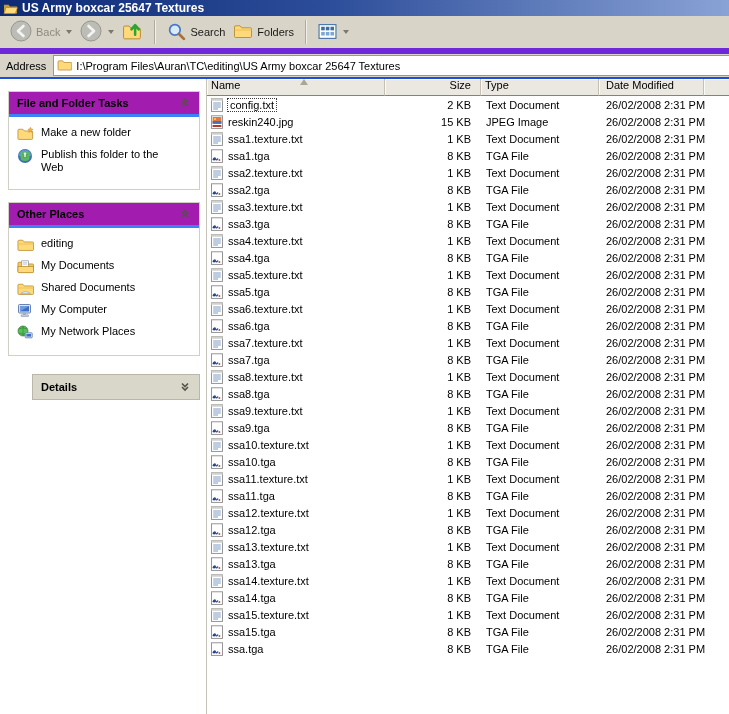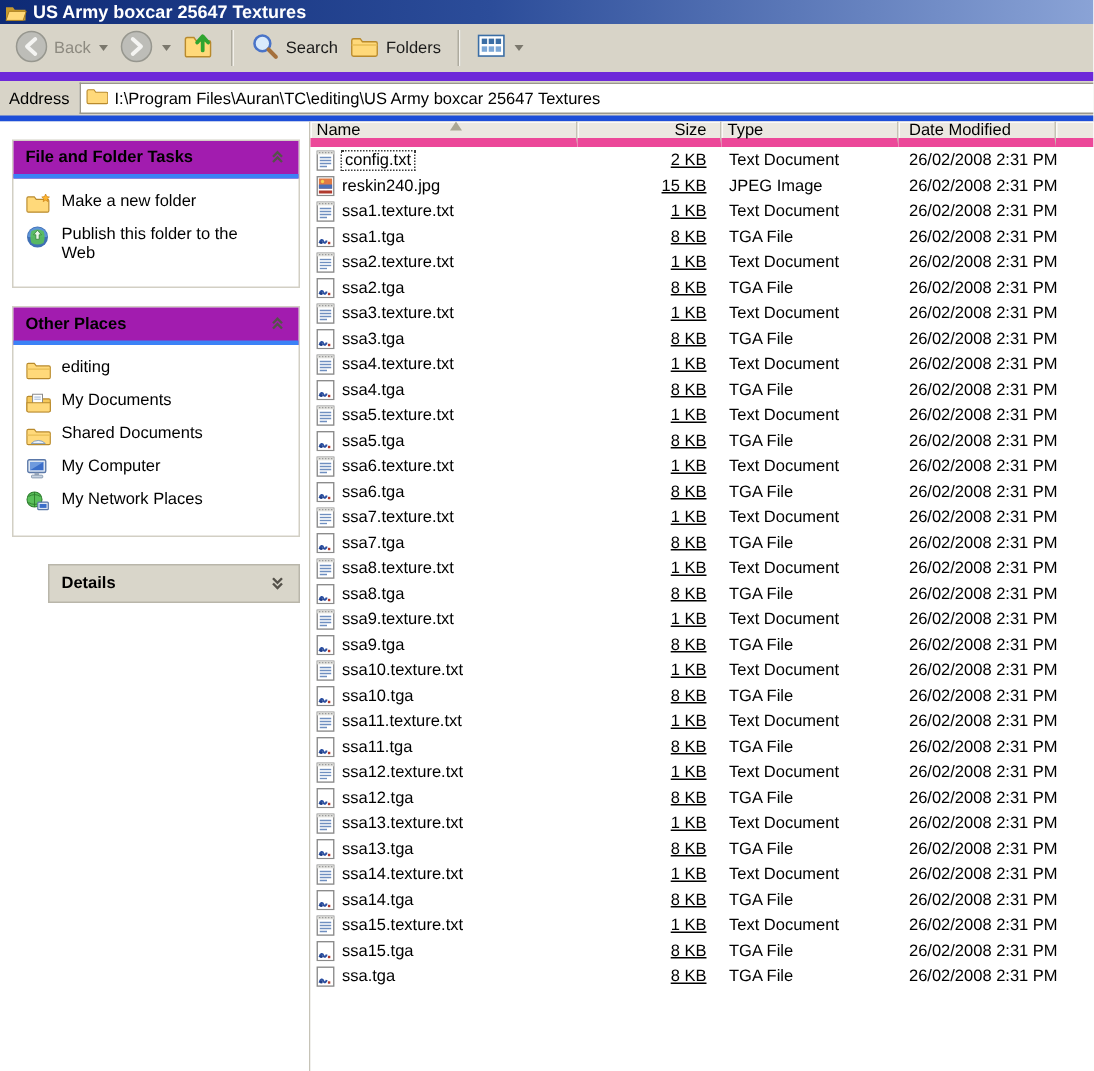--- a/index.html
+++ b/index.html
@@ -23,21 +23,21 @@
            border-bottom:6px solid #6d28d9;padding-left:6px;}
   .tbtn{display:flex;align-items:center;gap:4px;padding:2px 4px;}
   .tsep{width:1px;height:24px;background:#aeab9f;border-right:1px solid #f2f0ea;margin:0 7px;}
   .caret{width:0;height:0;border-left:3px solid transparent;border-right:3px solid transparent;
          border-top:4px solid #7b786d;margin-left:2px;}
   .back-label{color:#8d8a80;}
   .tlabel{color:#1a1a1a;}
 
   
   .addressbar{height:23px;flex:0 0 23px;background:#d8d4c8;display:flex;align-items:center;
-              border-bottom:4px solid #1d4ed8;padding-left:6px;}
+              border-bottom:2px solid #1d4ed8;padding-left:6px;}
   .addr-label{margin-right:7px;}
   .addr-field{flex:1;height:19px;background:#fff;border:1px solid #9a978c;border-right:none;
               display:flex;align-items:center;padding-left:3px;gap:4px;}
   .addr-text{white-space:nowrap;}
 
   
   .content{flex:1;display:flex;min-height:0;}
   .sidebar{width:207px;flex:0 0 207px;background:#fff;border-right:1px solid #c6c3b7;
            padding-top:12px;box-sizing:border-box;}
   .panel{margin:0 6px 12px 8px;border:1px solid #d2cfc4;background:#fff;}
@@ -48,34 +48,34 @@
   .panel-body{padding:9px 6px 8px 8px;}
   .task-item{display:flex;align-items:flex-start;gap:7px;margin-bottom:7px;cursor:default;}
   .task-item .ico{flex:0 0 17px;width:17px;height:15px;}
   .task-item .lbl{max-width:135px;line-height:13px;}
   .details-bar{margin:18px 6px 0 8px;}
 
   
   .filelist{flex:1;display:flex;flex-direction:column;background:#fff;min-width:0;}
   .list-header{height:17px;flex:0 0 17px;display:flex;}
   .hcell{background:#ebe8e1;box-shadow:inset 0 1px 0 #fbfaf7, inset 1px 0 0 #fbfaf7;
-         border-right:1px solid #c4c1b4;border-bottom:6px solid #ec4899;
+         border-right:1px solid #c4c1b4;border-bottom:1px solid #ec4899;
          display:flex;align-items:flex-start;padding:0 4px;box-sizing:border-box;gap:44px;}
   .hcell.name{width:178px;}
   .hcell.size{width:96px;justify-content:flex-end;padding-right:9px;}
   .hcell.type{width:118px;}
   .hcell.date{width:105px;padding-left:7px;}
   .hcell.fill{flex:1;border-right:none;}
   .sort-asc{width:0;height:0;border-left:4px solid transparent;border-right:4px solid transparent;
             border-bottom:6px solid #aba794;margin-left:16px;}
   .rows{flex:1;overflow:hidden;}
   .frow{height:17px;display:flex;align-items:center;}
   .fcell{box-sizing:border-box;white-space:nowrap;overflow:hidden;}
   .fcell.name{width:178px;display:flex;align-items:center;padding-left:3px;gap:4px;}
-  .fcell.size{width:96px;text-align:right;padding-right:10px;text-decoration:underline;}
+  .fcell.size{width:96px;text-align:right;padding-right:10px;}
   .fcell.type{width:118px;padding-left:5px;}
   .fcell.date{width:120px;padding-left:7px;}
   .fileicon{width:14px;height:14px;flex:0 0 14px;}
   .fname.focused{outline:1px dotted #3a3a3a;padding:0 2px;}
 </style>
 </head>
 <body>
 
 <div class="window">
 

